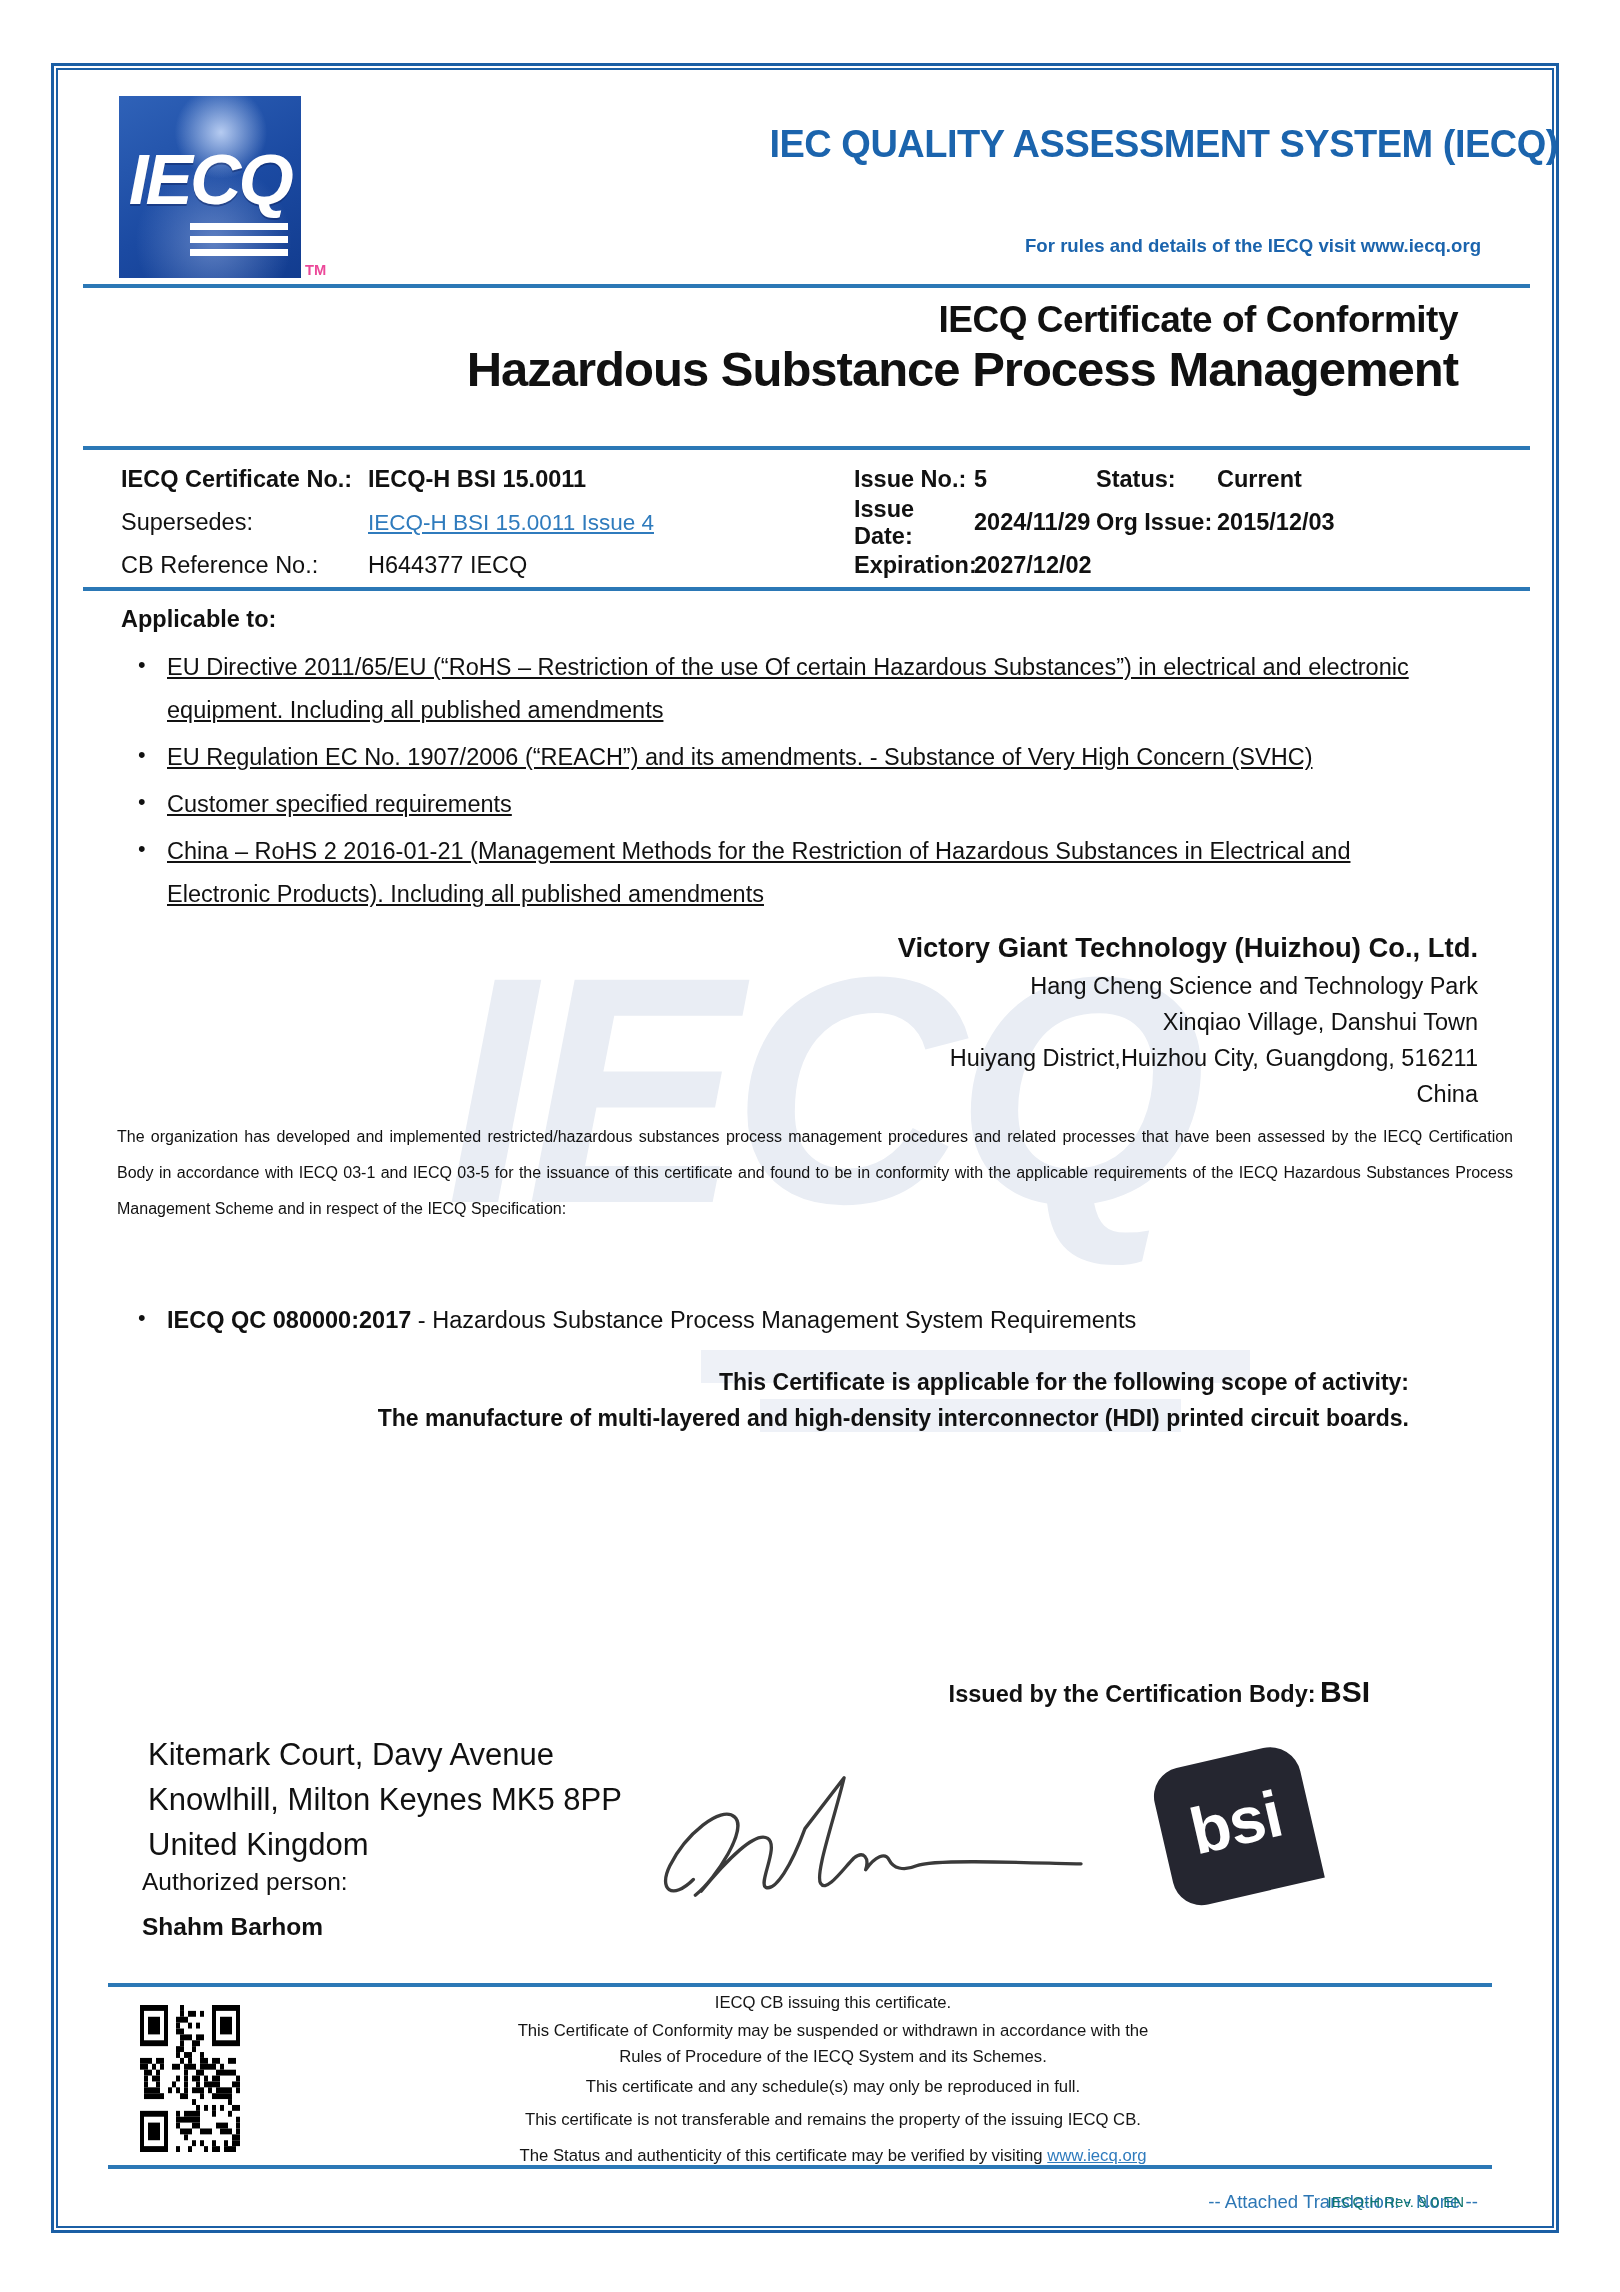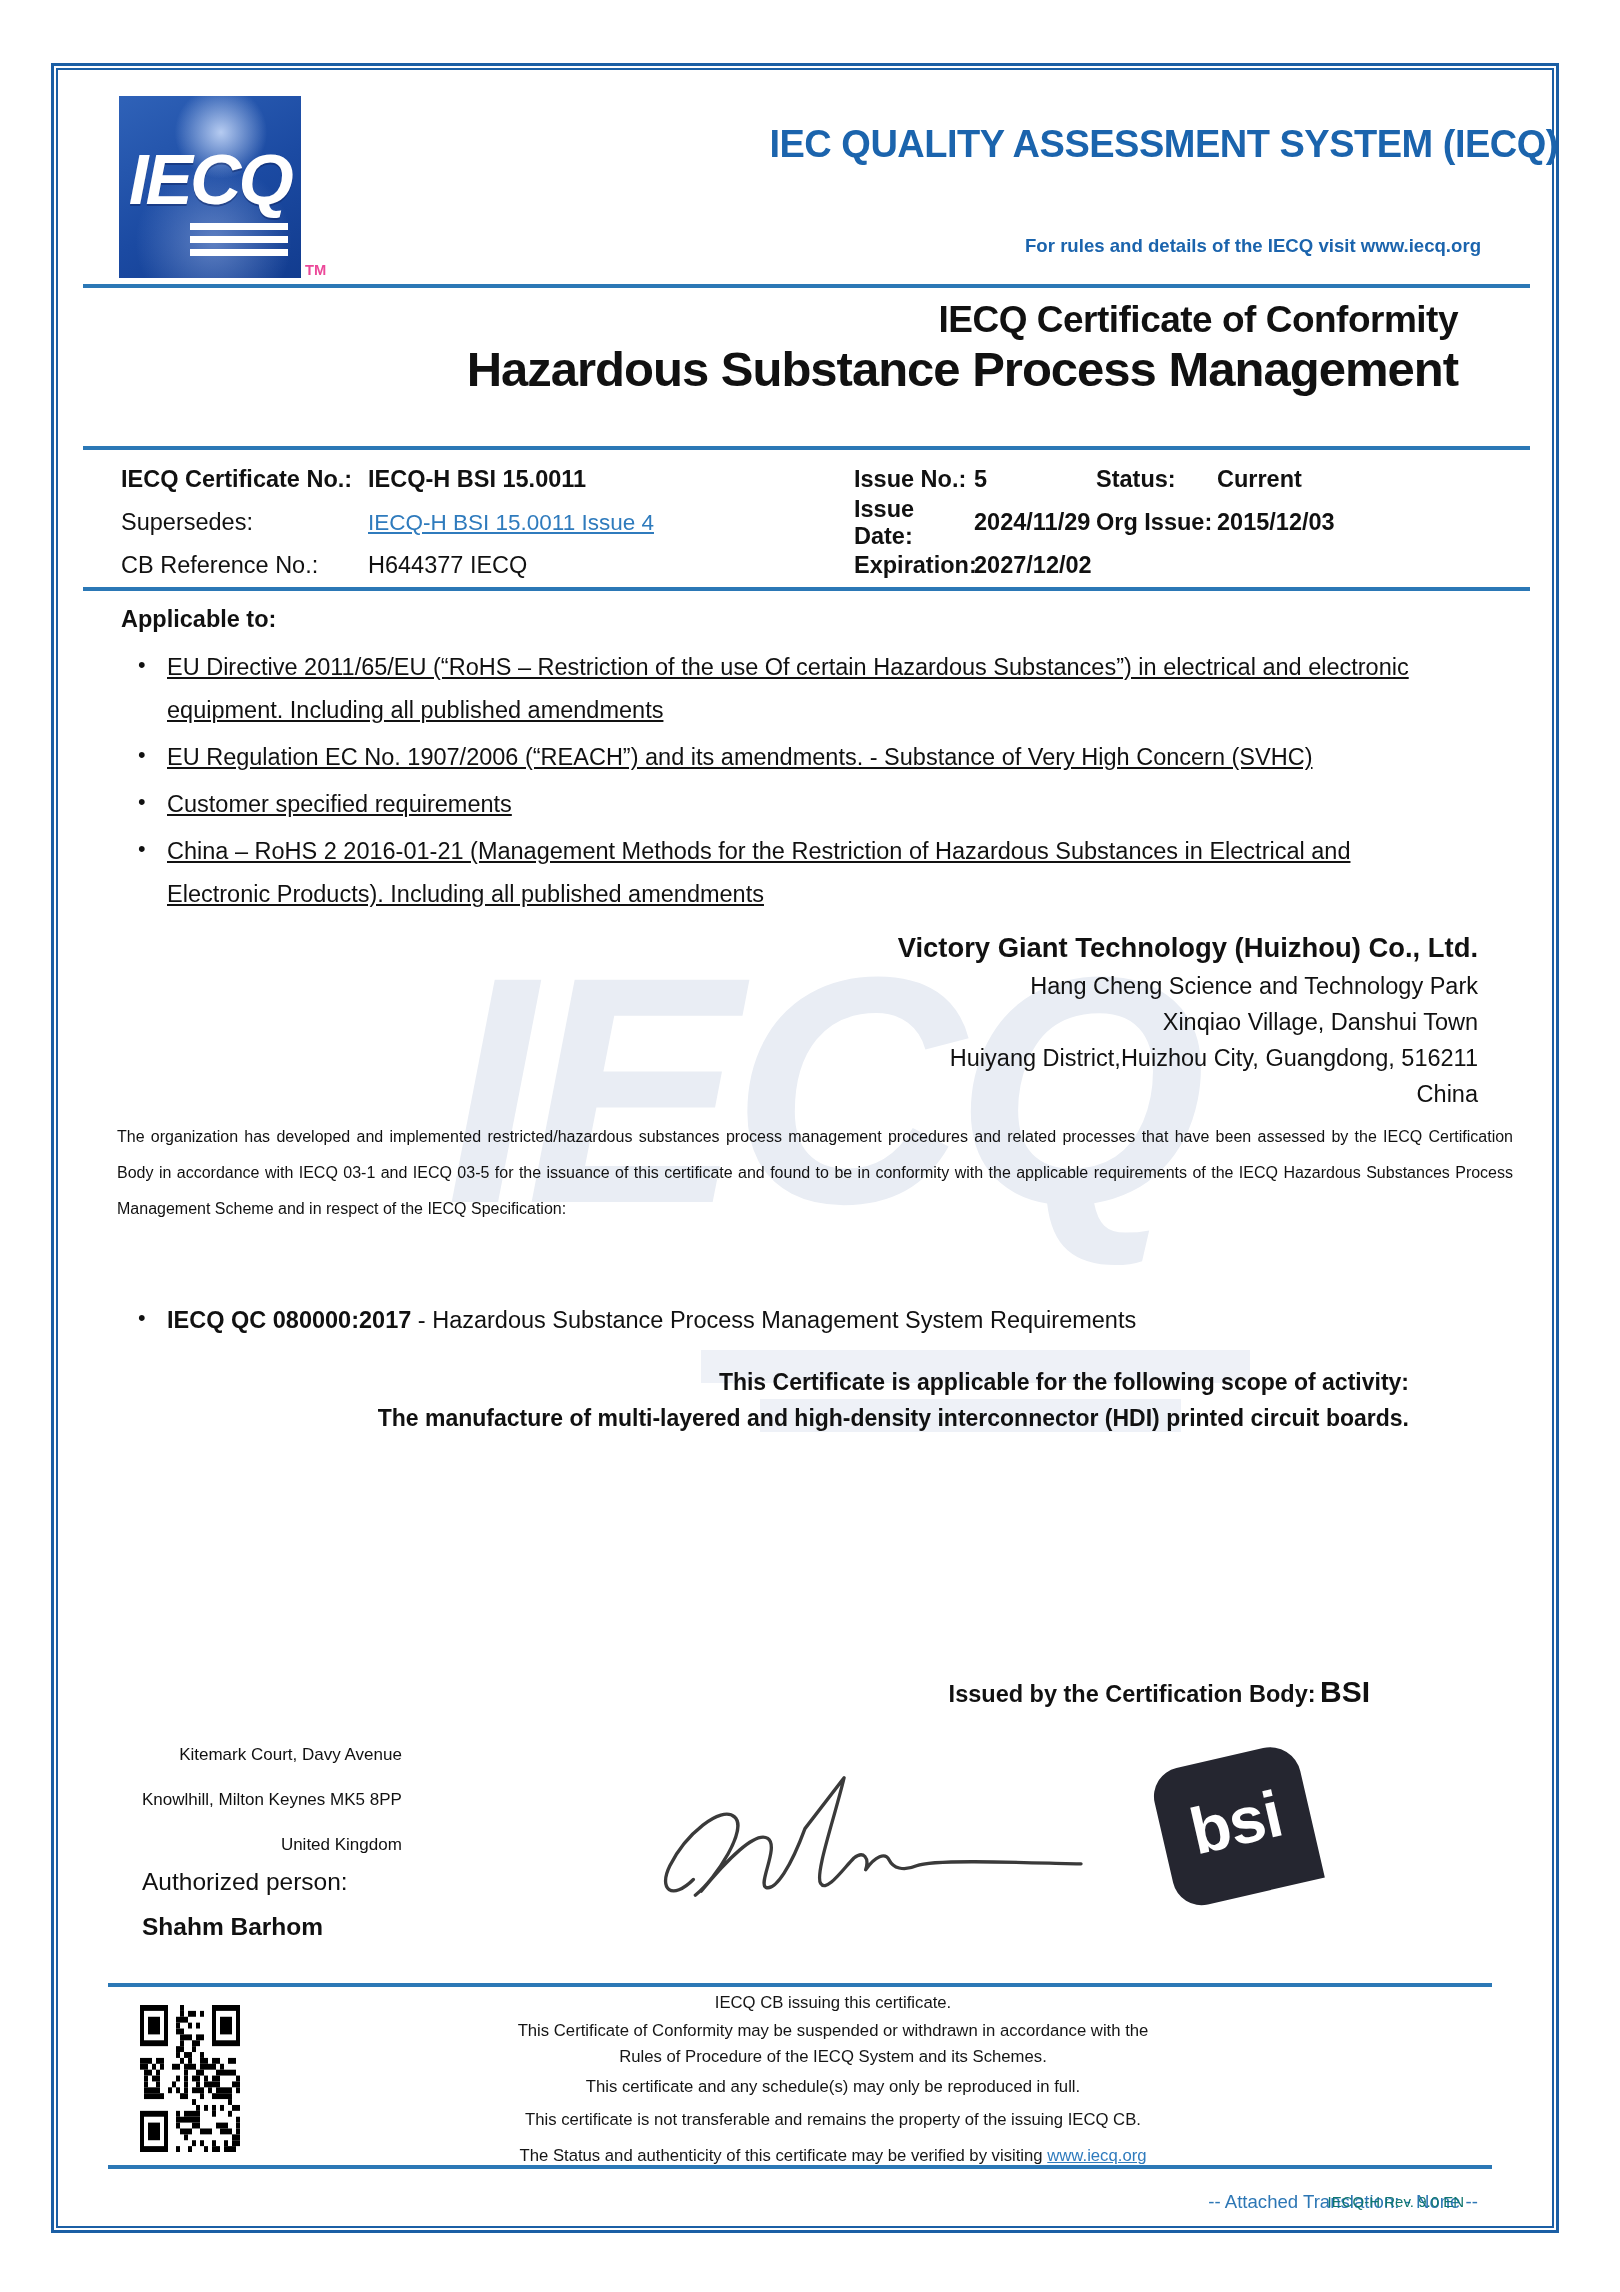--- a/index.html
+++ b/index.html
@@ -77,21 +77,21 @@
   .statement{top:1053px;left:63px;width:1396px;font-size:16px;line-height:36px;text-align:justify;}
   .spec-bullet{top:1241px;left:78px;font-size:23.5px;padding-left:35px;}
   .spec-bullet::before{content:"\2022";position:absolute;left:5.9px;top:-2px;font-size:21.6px;}
   .scope1{top:1303px;font-size:23px;font-weight:bold;transform:translateX(-147px);}
   .scope2{top:1339px;font-size:23px;font-weight:bold;transform:translateX(-147px);}
   
   .issued{top:1609px;transform:translateX(-186px);}
   .issued .lbl{font-size:23.5px;font-weight:bold;}
   .issued .body-name{font-size:30px;font-weight:bold;}
   
-  .cb-addr{top:1666px;left:88px;font-size:17px;line-height:45px;text-align:right;}
+  .cb-addr{top:1666px;left:94px;font-size:31px;line-height:45px;}
   .auth-lbl{top:1802px;left:88px;font-size:24.5px;}
   .auth-name{top:1847px;left:88px;font-size:24.5px;font-weight:bold;}
   
   .signature{left:588px;top:1698px;width:461px;height:186px;}
   
   .bsi-badge{
     left:1108px;top:1690px;width:149px;height:140px;background:#252630;
     border-radius:29px 31px 0 29px;transform:rotate(-13deg);
     display:flex;align-items:center;justify-content:center;
   }

